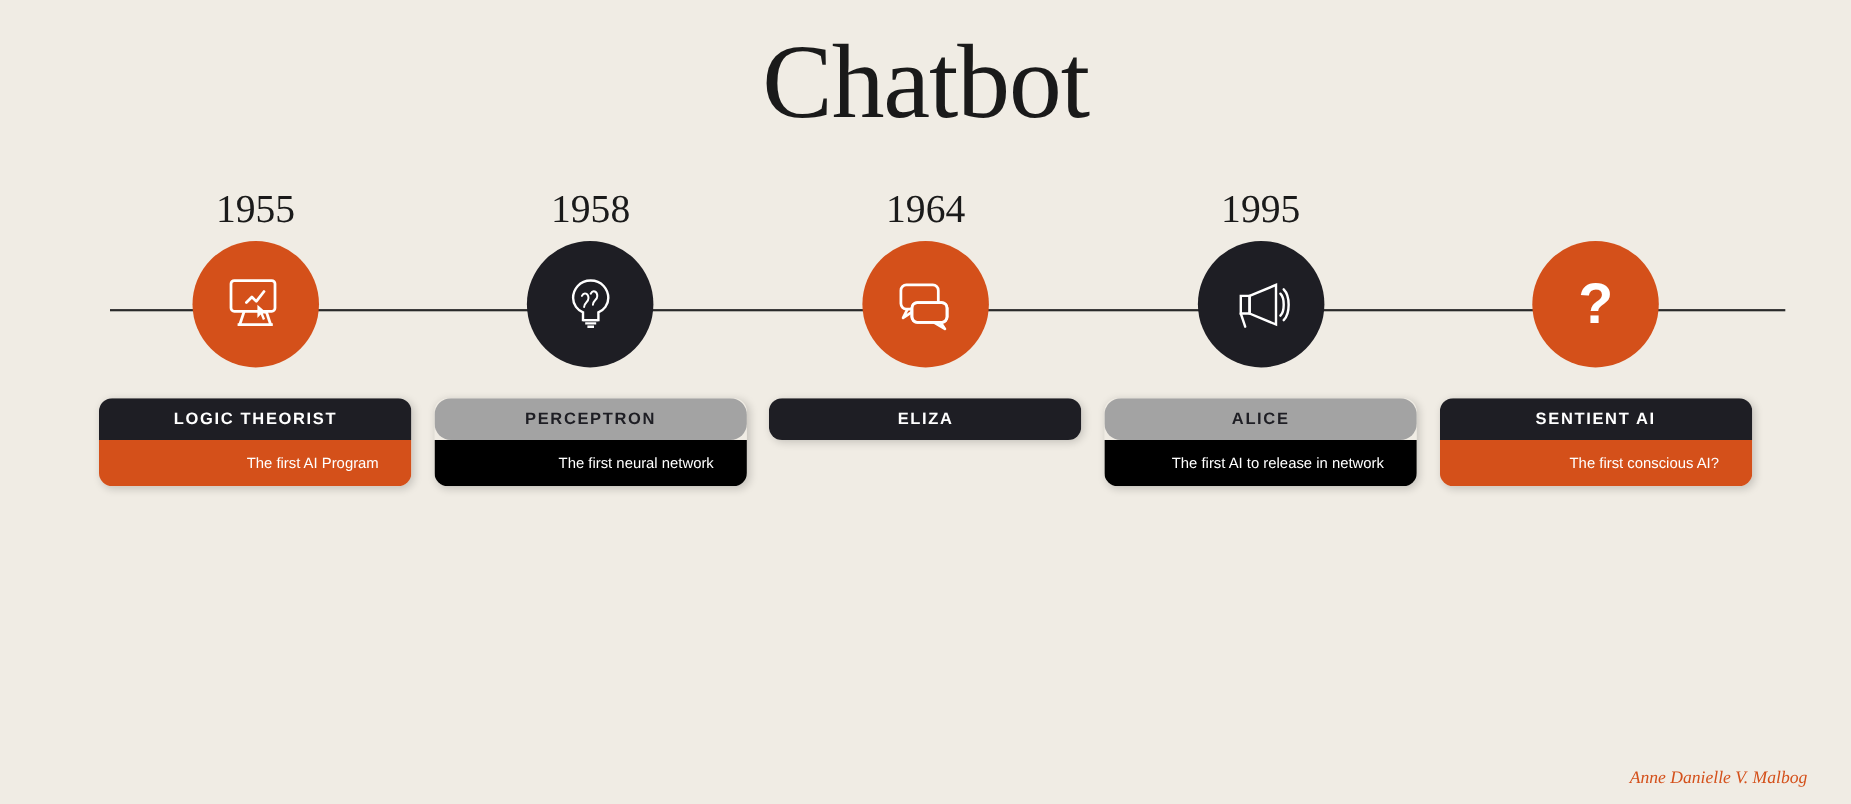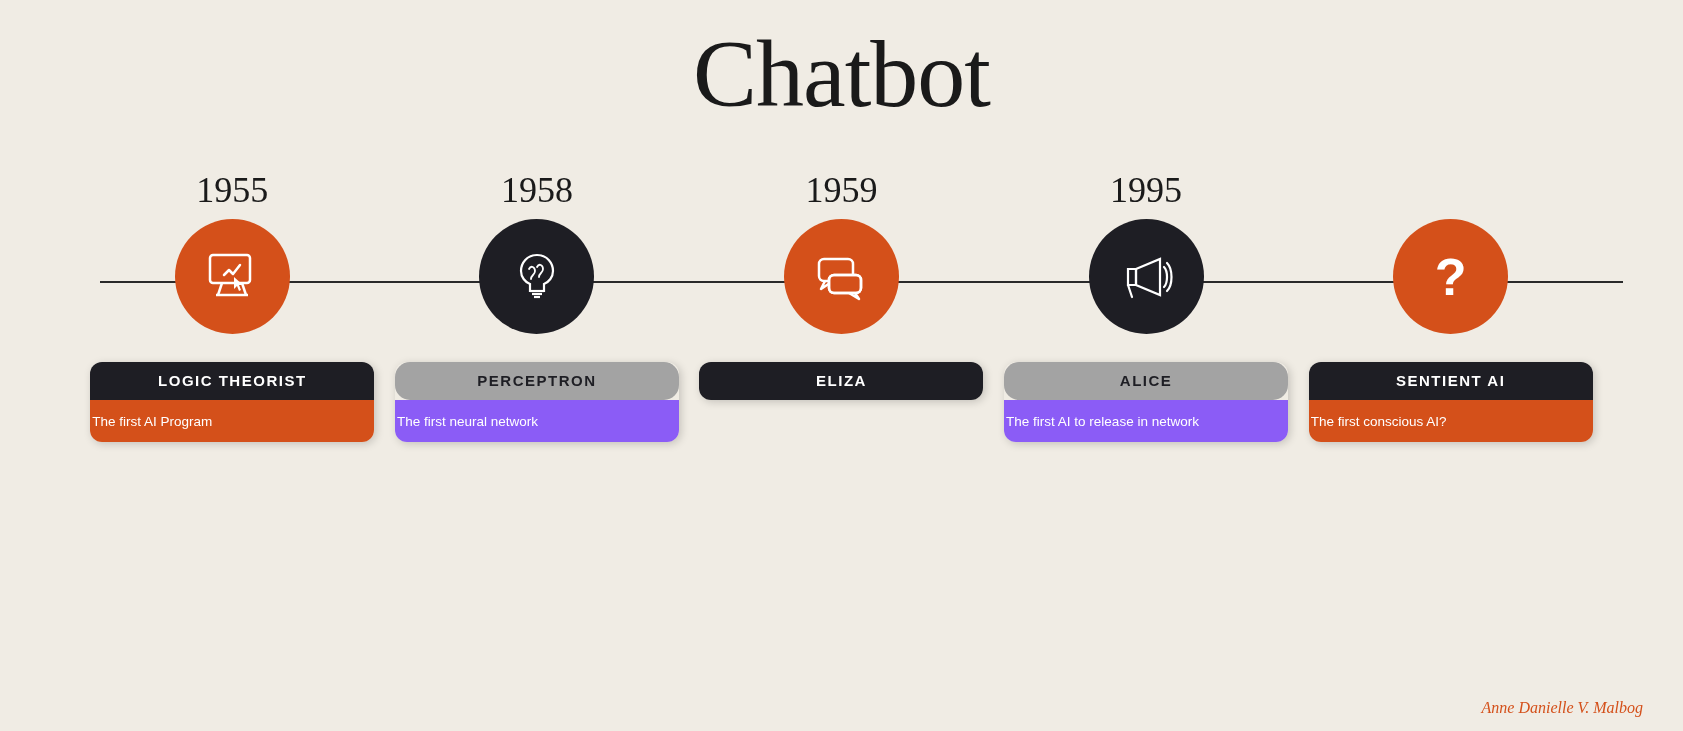--- a/index.html
+++ b/index.html
@@ -103,25 +103,25 @@
       font-family: Arial, Helvetica, sans-serif;
       font-weight: 900;
       font-size: 15px;
       letter-spacing: 1.5px;
       text-transform: uppercase;
     }
     .card-title-white  { color: #ffffff; }
     .card-title-dark   { color: #1e1e24; }
 
     .card-body {
-      padding: 12px 2px;
-      text-align: left;
+      padding: 12px 30px;
+      text-align: right;
     }
     .card-body-orange { background-color: #d4501a; }
-    .card-body-dark   { background-color: #8b5cf6; }
+    .card-body-dark   { background-color: #000000; }
 
     .card-desc {
       font-family: Arial, Helvetica, sans-serif;
       font-size: 13.5px;
       color: #ffffff;
       font-style: normal;
     }
 
     .question-mark {
       font-size: 52px;
@@ -193,21 +193,21 @@
         <div class="card-header card-header-orange">
           <span class="card-title card-title-dark">PERCEPTRON</span>
         </div>
         <div class="card-body card-body-dark">
           <span class="card-desc">The first neural network</span>
         </div>
       </div>
     </div>
 
     <div class="timeline-item">
-      <span class="year-label">1959</span>
+      <span class="year-label">1964</span>
       <div class="circle-icon circle-orange">
         <svg viewBox="0 0 60 60">
 
           <rect x="8" y="12" width="34" height="22" rx="5" stroke="#fff" stroke-width="2.5" fill="none"></rect>
           <path d="M14 34 L10 42 L22 34" stroke="#fff" stroke-width="2.5" fill="none" stroke-linejoin="round"></path>
           <rect x="18" y="28" width="32" height="18" rx="5" stroke="#fff" stroke-width="2.5" fill="#d4501a"></rect>
           <rect x="18" y="28" width="32" height="18" rx="5" stroke="#fff" stroke-width="2.5" fill="none"></rect>
           <path d="M44 46 L48 52 L38 46" stroke="#fff" stroke-width="2.5" fill="none" stroke-linejoin="round"></path>
         </svg>
       </div>

